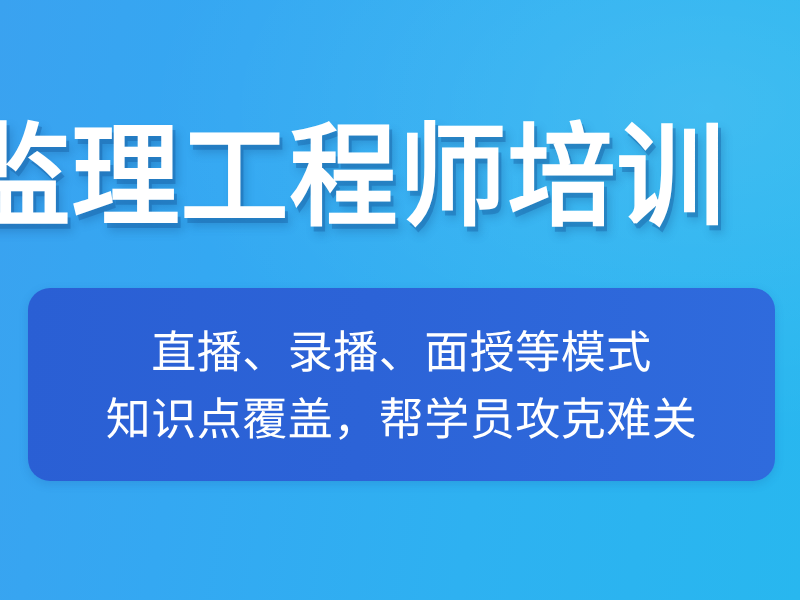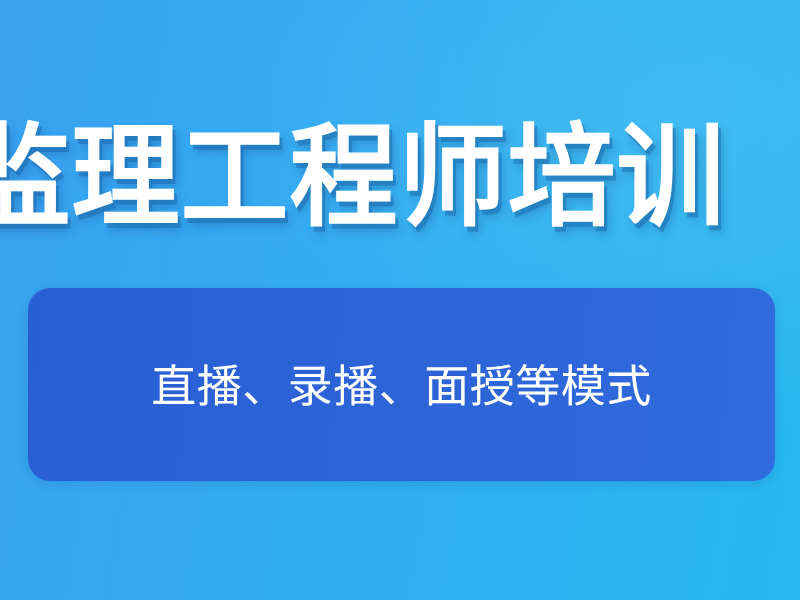--- a/index.html
+++ b/index.html
@@ -92,15 +92,16 @@
 <div class="banner">
 
   <div class="banner-sheen"></div>
 
   <div class="headline-wrap">
     <h1 class="headline">监理工程师培训</h1>
   </div>
 
   <div class="subpanel">
     <span class="subline">直播、录播、面授等模式</span>
+    <span class="subline">知识点覆盖，帮学员攻克难关</span>
   </div>
 
 </div>
 
 </body></html>

